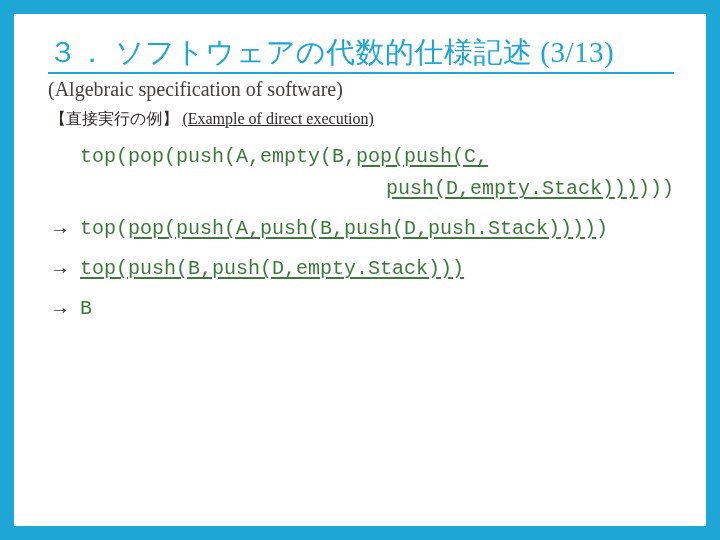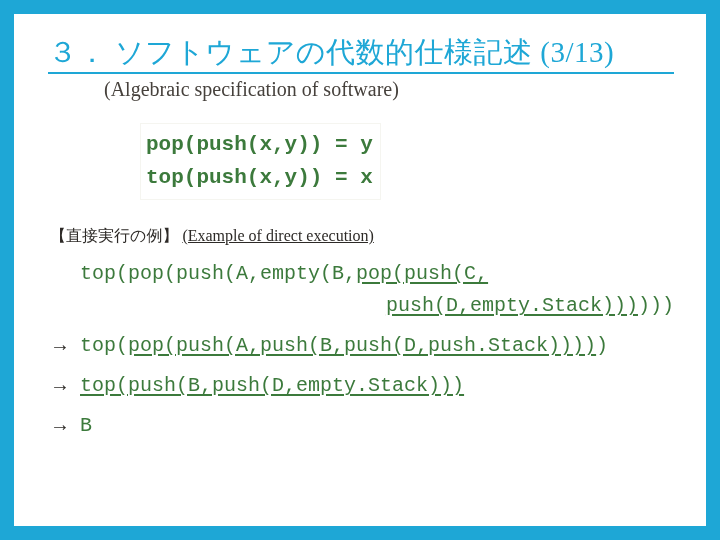--- a/index.html
+++ b/index.html
@@ -31,21 +31,20 @@
     letter-spacing: 0.5px;
     line-height: 1.25;
     white-space: nowrap;
   }
   .title-num   { font-family: "Times New Roman", serif; }
   .title-jp    { }
   .title-page  { font-family: "Times New Roman", serif; }
   .subtitle {
     color: #46413c;
     font-size: 20px;
-    margin-left: 56px;
     margin-top: 2px;
     font-family: "Times New Roman", serif;
   }
 
   .spec-box {
     margin: 22px 0 18px 92px;
     display: inline-block;
     padding: 6px 8px 6px 6px;
     
     box-shadow: 0 0 0 1px #f5f5f0 inset;
@@ -102,24 +101,20 @@
 
   <div class="title-line">
     <div class="title">
       <span class="title-num">３．</span>
       <span class="title-jp">ソフトウェアの代数的仕様記述</span>
       <span class="title-page">(3/13)</span>
     </div>
   </div>
   <div class="subtitle">(Algebraic specification of software)</div>
 
-  <div class="spec-box">
-    <div class="spec-line">pop(push(x,y)) = y</div>
-    <div class="spec-line">top(push(x,y)) = x</div>
-  </div>
 
   <div class="example-header">
     <span class="jp">【直接実行の例】</span>
     <span class="en">(Example of direct execution)</span>
   </div>
 
   <div class="exec">
 
     <div class="row">
       <span class="arrow"></span>

